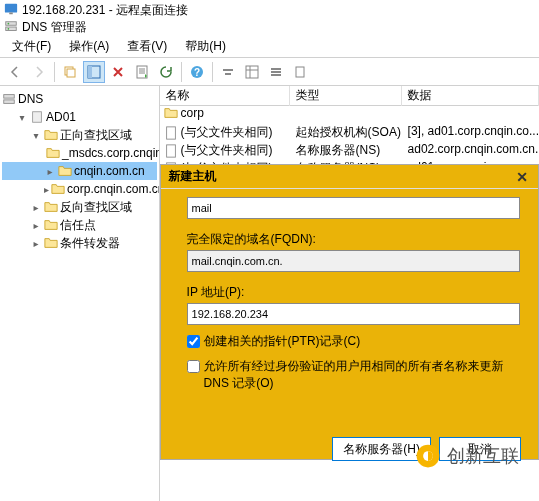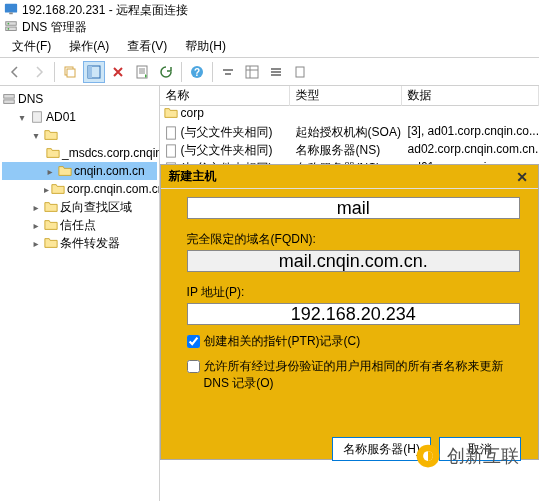--- a/index.html
+++ b/index.html
@@ -35,21 +35,21 @@
 .listrow .c1 { width: 130px; display: flex; align-items: center; gap: 3px; padding-left: 4px; overflow:hidden;}
 .listrow .c2 { width: 112px; padding-left: 6px; overflow:hidden;}
 .listrow .c3 { flex: 1; padding-left: 6px; overflow:hidden; white-space:nowrap;}
 .fileicon { width: 14px; height: 14px; }
 .foldericon { width:14px; height:14px; fill:#fce699; stroke:#c9a227; }
 .dialog { position: absolute; left: 0; top: 78px; width: 100%; height: 296px; background: #eab308; border: 1px solid #aaa; }
 .dlg-title { height: 24px; display: flex; align-items: center; padding: 0 8px; border-bottom: 1px solid #ddd; font-weight: bold; }
 .dlg-close { margin-left: auto; width: 16px; height: 16px; display:flex; align-items:center; justify-content:center; font-size:14px; color:#333;}
 .dlg-body { padding: 8px 18px 8px 26px; }
 .field-label { margin-top: 6px; margin-bottom: 2px; }
-.field-input { width: 100%; height: 22px; border: 1px solid #888; padding: 0 4px; font-size: 18px; text-align: center; }
+.field-input { width: 100%; height: 22px; border: 1px solid #888; padding: 0 4px; font-size: 11px; }
 .field-readonly { background: #f0f0f0; }
 .check-row { display: flex; align-items: flex-start; gap: 4px; margin-top: 8px; }
 .check-row input { margin-top: 2px; }
 .check-row label { flex:1; }
 .dlg-hint { position:absolute; right:6px; top:78px; font-size:11px; color:#333;}
 .dialog-buttons { position:absolute; right:18px; bottom:40px; display:flex; gap:8px;}
 .dialog-buttons button { min-width: 82px; height: 24px; border: 1px solid #0078d7; background: #fff; font-size:12px; padding:0 10px;}
 .dialog-buttons button.primary { border: 1px solid #0078d7; }
 .watermark { position:absolute; right:20px; bottom:32px; display:flex; align-items:center; gap:6px; font-size:18px; font-weight:normal; color:#555; z-index:1;}
 .watermark .logo { width:26px; height:26px; }
@@ -177,20 +177,21 @@
         </span>
       <span class="tlabel">AD01</span>
     </div>
     <div class="tree-row ind3">
       <span class="twist">▾</span>
       <span class="ticon">
           <svg class="foldericon" viewBox="0 0 16 16">
             <path d="M1 3h5l1 2h8v8H1z"></path>
           </svg>
         </span>
+      <span class="tlabel">正向查找区域</span>
     </div>
     <div class="tree-row ind4">
       <span class="twist"></span>
       <span class="ticon">
           <svg class="foldericon" viewBox="0 0 16 16">
             <path d="M1 3h5l1 2h8v8H1z"></path>
           </svg>
         </span>
       <span class="tlabel">_msdcs.corp.cnqin.c...</span>
     </div>

